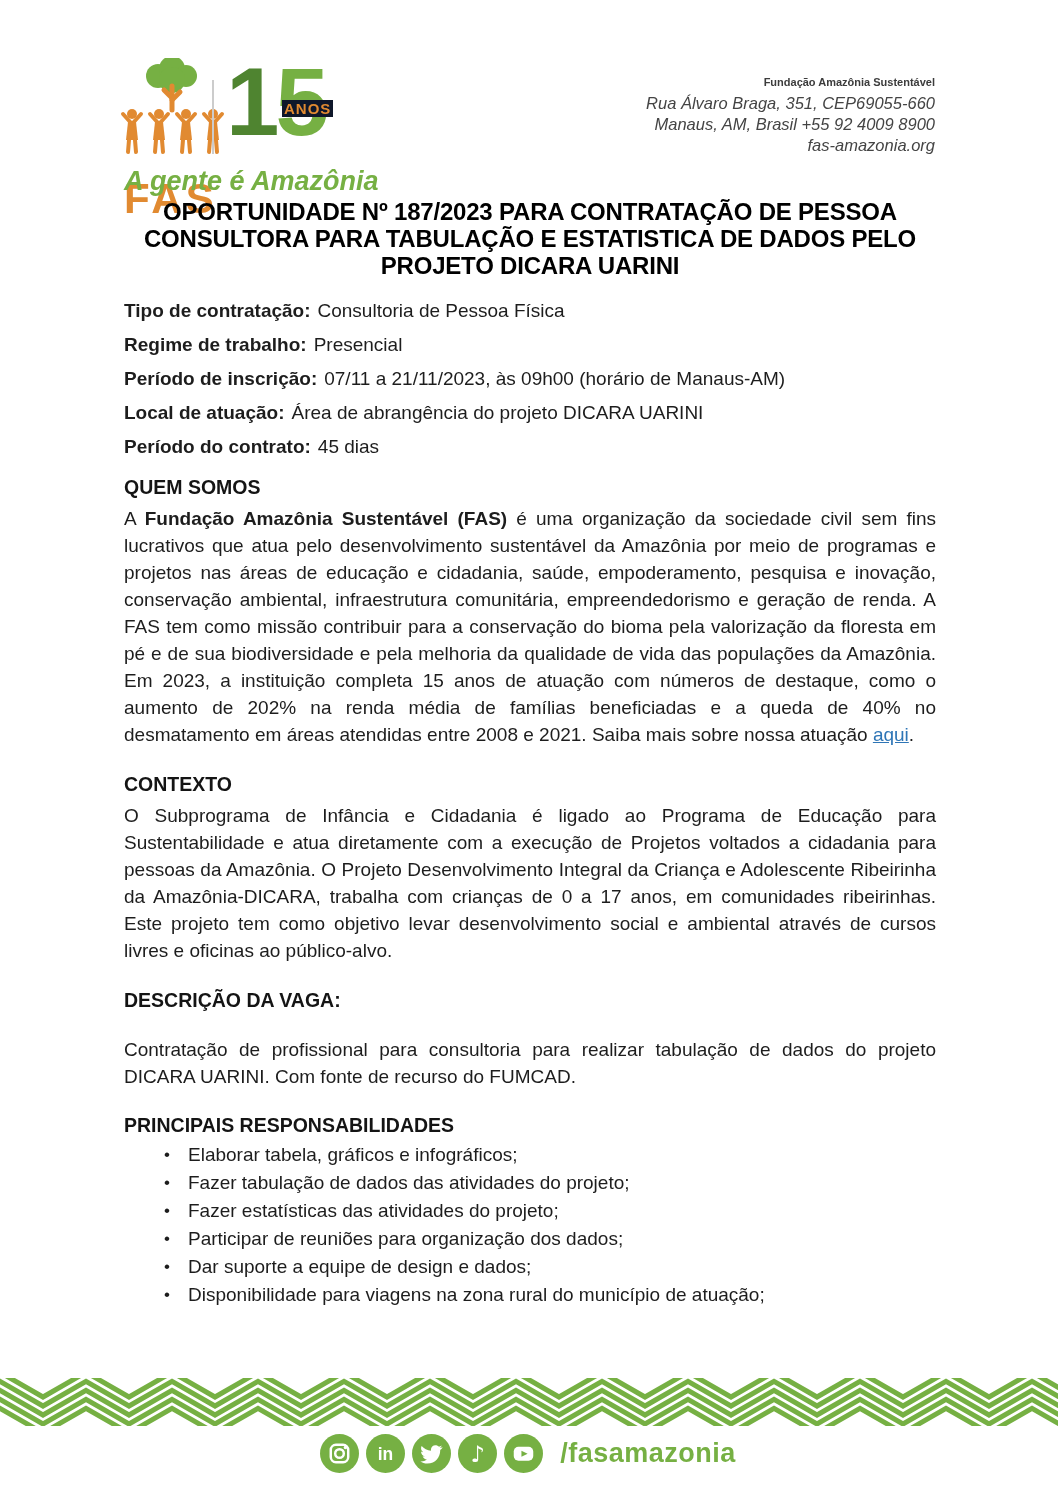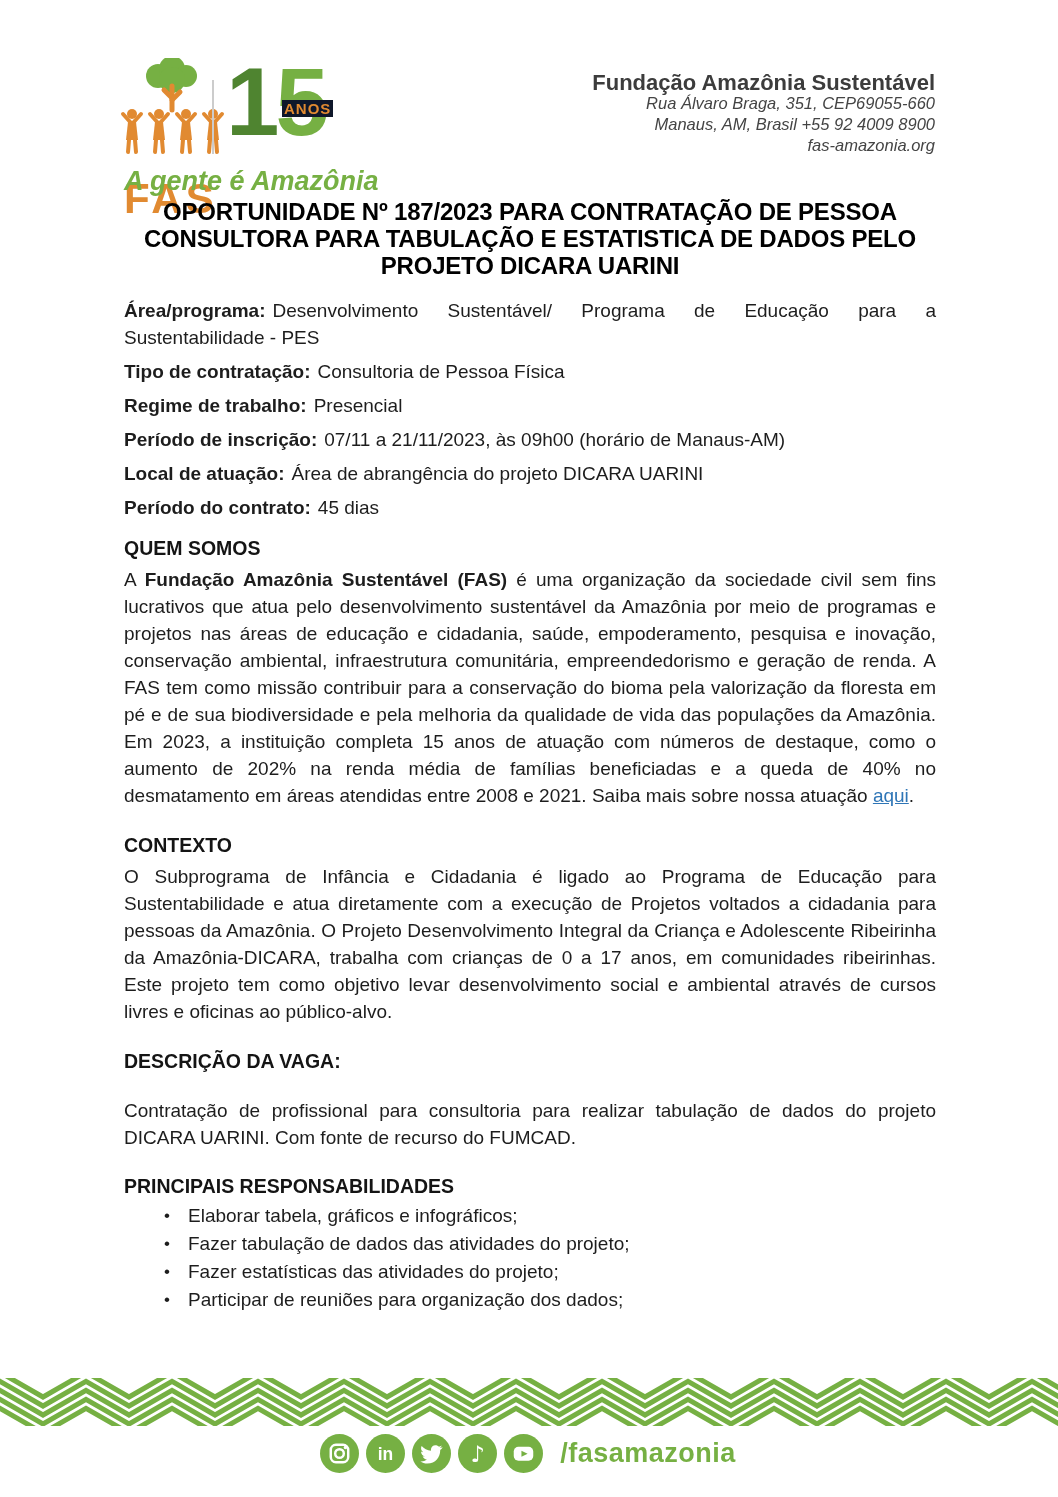--- a/index.html
+++ b/index.html
@@ -34,21 +34,21 @@
     font-size:15px;font-weight:700;color:#E18A31;letter-spacing:1px;
   }
   .slogan{
     position:absolute;left:124px;top:166px;
     font-size:27px;font-style:italic;font-weight:700;color:#76B043;white-space:nowrap;
   }
   .contact{
     position:absolute;right:123px;top:72px;
     text-align:right;line-height:21px;color:#444444;font-size:16.5px;
   }
-  .contact .c-name{font-size:22px;font-weight:600;color:#3c3c3c;font-style:normal;}
+  .contact .c-name{font-size:11px;font-weight:600;color:#3c3c3c;font-style:normal;}
   .contact .c-line{font-style:italic;}
   
   .content{position:absolute;left:124px;top:198px;width:812px;}
   .doc-title{
     text-align:center;font-weight:700;font-size:24px;line-height:27px;
     color:#000000;margin:0 auto 18px auto;max-width:790px;letter-spacing:-0.2px;
   }
   .field{margin:0 0 7px 0;font-size:19px;line-height:27px;text-align:justify;}
   .field b{margin-right:7px;}
   .sec-head{font-size:19.5px;font-weight:700;margin:0;color:#141414;}
@@ -145,21 +145,20 @@
     <div class="c-name">Fundação Amazônia Sustentável</div>
     <div class="c-line">Rua Álvaro Braga, 351, CEP69055-660</div>
     <div class="c-line">Manaus, AM, Brasil +55 92 4009 8900</div>
     <div class="c-line">fas-amazonia.org</div>
   </div>
 
   <div class="content">
 
     <p class="doc-title">OPORTUNIDADE Nº 187/2023 PARA CONTRATAÇÃO DE PESSOA CONSULTORA PARA TABULAÇÃO E ESTATISTICA DE DADOS PELO PROJETO DICARA UARINI</p>
 
-    <p class="field"><b>Área/programa:</b><span>Desenvolvimento Sustentável/ Programa de Educação para a Sustentabilidade - PES</span></p>
     <p class="field"><b>Tipo de contratação:</b><span>Consultoria de Pessoa Física</span></p>
     <p class="field"><b>Regime de trabalho:</b><span>Presencial</span></p>
     <p class="field"><b>Período de inscrição:</b><span>07/11 a 21/11/2023, às 09h00 (horário de Manaus-AM)</span></p>
     <p class="field"><b>Local de atuação:</b><span>Área de abrangência do projeto DICARA UARINI</span></p>
     <p class="field"><b>Período do contrato:</b><span>45 dias</span></p>
 
     <h2 class="sec-head mt-lg">QUEM SOMOS</h2>
     <p class="para"><span>A </span><b>Fundação Amazônia Sustentável (FAS)</b><span> é uma organização da sociedade civil sem fins lucrativos que atua pelo desenvolvimento sustentável da Amazônia por meio de programas e projetos nas áreas de educação e cidadania, saúde, empoderamento, pesquisa e inovação, conservação ambiental, infraestrutura comunitária, empreendedorismo e geração de renda. A FAS tem como missão contribuir para a conservação do bioma pela valorização da floresta em pé e de sua biodiversidade e pela melhoria da qualidade de vida das populações da Amazônia. Em 2023, a instituição completa 15 anos de atuação com números de destaque, como o aumento de 202% na renda média de famílias beneficiadas e a queda de 40% no desmatamento em áreas atendidas entre 2008 e 2021. Saiba mais sobre nossa atuação </span><a href="#" class="doclink">aqui</a><span>.</span></p>
 
     <h2 class="sec-head mt-md">CONTEXTO</h2>
@@ -167,20 +166,22 @@
 
     <h2 class="sec-head mt-md">DESCRIÇÃO DA VAGA:</h2>
     <p class="para" style="margin-top:24px">Contratação de profissional para consultoria para realizar tabulação de dados do projeto DICARA UARINI. Com fonte de recurso do FUMCAD.</p>
 
     <h2 class="sec-head" style="margin-top:24px">PRINCIPAIS RESPONSABILIDADES</h2>
     <ul class="resp">
       <li>Elaborar tabela, gráficos e infográficos;</li>
       <li>Fazer tabulação de dados das atividades do projeto;</li>
       <li>Fazer estatísticas das atividades do projeto;</li>
       <li>Participar de reuniões para organização dos dados;</li>
+      <li>Dar suporte a equipe de design e dados;</li>
+      <li>Disponibilidade para viagens na zona rural do município de atuação;</li>
     </ul>
   </div>
 
   <svg class="zigzag" viewBox="0 0 1058 48" preserveAspectRatio="none">
     <defs>
       <pattern id="zz" patternUnits="userSpaceOnUse" width="86" height="48">
         <g stroke="#76B043" stroke-width="5" fill="none">
           <path d="M-4,-8 L43,19 L90,-8"></path>
           <path d="M-4,1 L43,28 L90,1"></path>
           <path d="M-4,10 L43,37 L90,10"></path>

